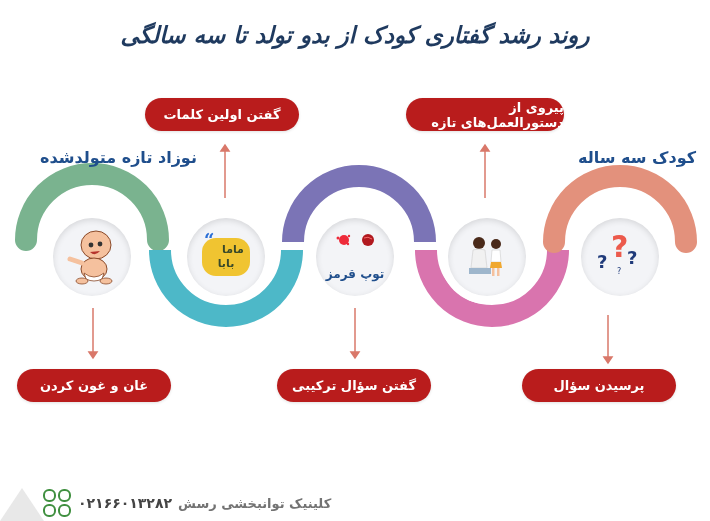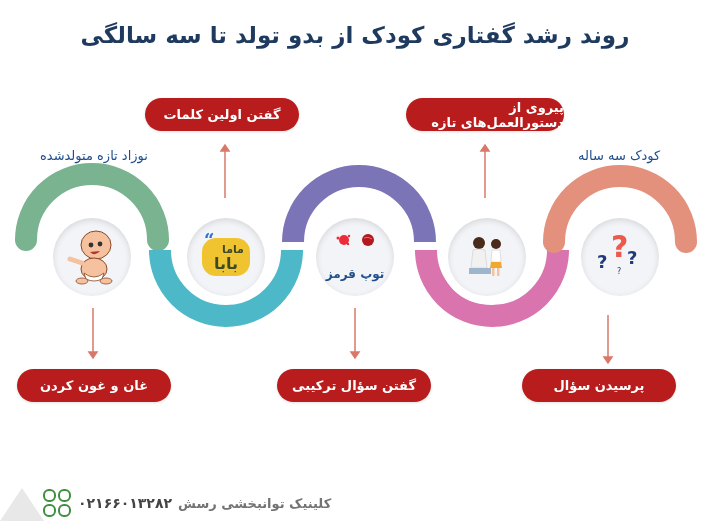--- a/index.html
+++ b/index.html
@@ -1,24 +1,24 @@
 <!DOCTYPE html>
 <html><head>
 <meta charset="utf-8">
 <style>
   html, body { margin:0; padding:0; }
   body { width:710px; height:521px; background:#ffffff; position:relative; overflow:hidden;
          font-family:"DejaVu Sans", sans-serif; }
   .title { position:absolute; left:0; top:22px; width:710px; text-align:center; direction:rtl;
-           font-size:23px; font-weight:bold; color:#1f3a5f; }
+           font-size:23px; font-weight:bold; color:#1f3a5f;font-style:italic; }
   svg.wave { position:absolute; left:0; top:0; }
   .pill { position:absolute; height:33px; border-radius:17px; background:#b91c1c; color:#fff;
           font-size:13px; font-weight:bold; direction:rtl; display:flex; align-items:center; justify-content:center;
           box-shadow:0 1px 3px rgba(0,0,0,0.12); }
-  .stage-label { position:absolute; direction:rtl; font-size:13px; font-weight:normal; color:#1f4e8c; }
+  .stage-label { position:absolute; direction:rtl; font-size:16px; font-weight:bold; color:#1f4e8c; }
   .node { position:absolute; width:78px; height:78px; border-radius:50%; background:#f3f4f7;
           box-shadow:0 0 0 8px #ffffff, 0 2px 6px rgba(0,0,0,0.12) inset; display:flex; align-items:center; justify-content:center; }
   .footer { position:absolute; left:42px; top:488px; display:flex; align-items:center; gap:6px; }
   .footer-text { direction:rtl; font-size:13px; font-weight:bold; color:#737373; }
   .corner-tri { position:absolute; left:0; top:488px; width:0; height:0; border-left:22px solid transparent;
                 border-right:22px solid transparent; border-bottom:33px solid #e8e8e8; }
 </style>
 </head>
 <body>
 
@@ -71,21 +71,21 @@
     <path d="M20,38 L8,34" stroke="#f5c19e" stroke-width="5" stroke-linecap="round"></path>
     <ellipse cx="20" cy="56" rx="6" ry="3" fill="#f5c19e" stroke="#8a4a2a" stroke-width="0.8"></ellipse>
     <ellipse cx="44" cy="56" rx="6" ry="3" fill="#f5c19e" stroke="#8a4a2a" stroke-width="0.8"></ellipse>
   </svg>
 </div>
 
 <div class="node" style="left:187px; top:218px;">
   <div style="position:relative; width:48px; height:38px; background:#f0c431; border-radius:14px; display:flex; flex-direction:column; align-items:center; justify-content:center;">
     <span style="position:absolute; left:2px; top:-8px; font-size:18px; font-weight:bold; color:#2b6fd6; font-family:'DejaVu Serif', serif;">“</span>
     <span style="font-size:11px; font-weight:bold; color:#3a4a2a; direction:rtl; line-height:14px;margin-left:14px;">ماما</span>
-    <span style="font-size:16px; font-weight:bold; color:#3a4a2a; direction:rtl; line-height:14px;">بابا</span>
+    <span style="font-size:11px; font-weight:bold; color:#3a4a2a; direction:rtl; line-height:14px;">بابا</span>
   </div>
 </div>
 
 <div class="node" style="left:316px; top:218px; flex-direction:column;">
   <div style="display:flex; gap:10px; align-items:center;">
     <svg width="16" height="14" viewBox="0 0 16 14">
         <circle cx="9" cy="7" r="5" fill="#ee2b3a"></circle>
         <circle cx="3" cy="5" r="1.5" fill="#ee2b3a"></circle>
         <circle cx="14" cy="3" r="1.2" fill="#ee2b3a"></circle>
         <circle cx="13" cy="11" r="1.2" fill="#ee2b3a"></circle>

